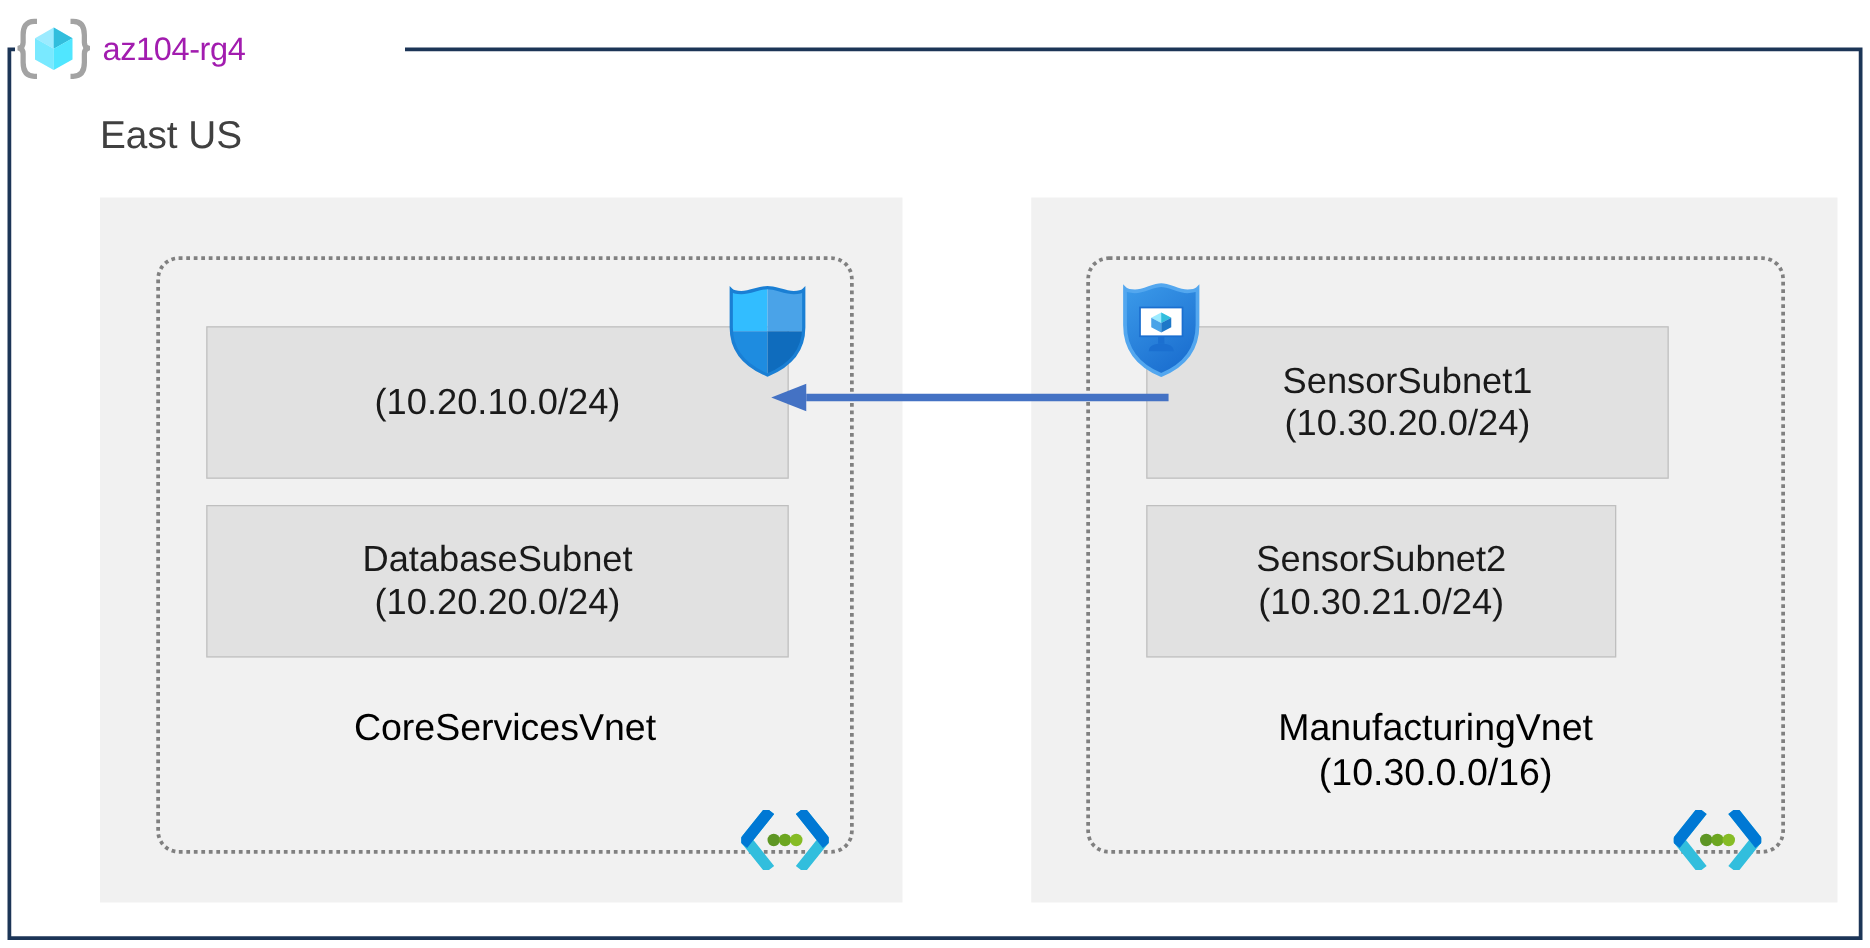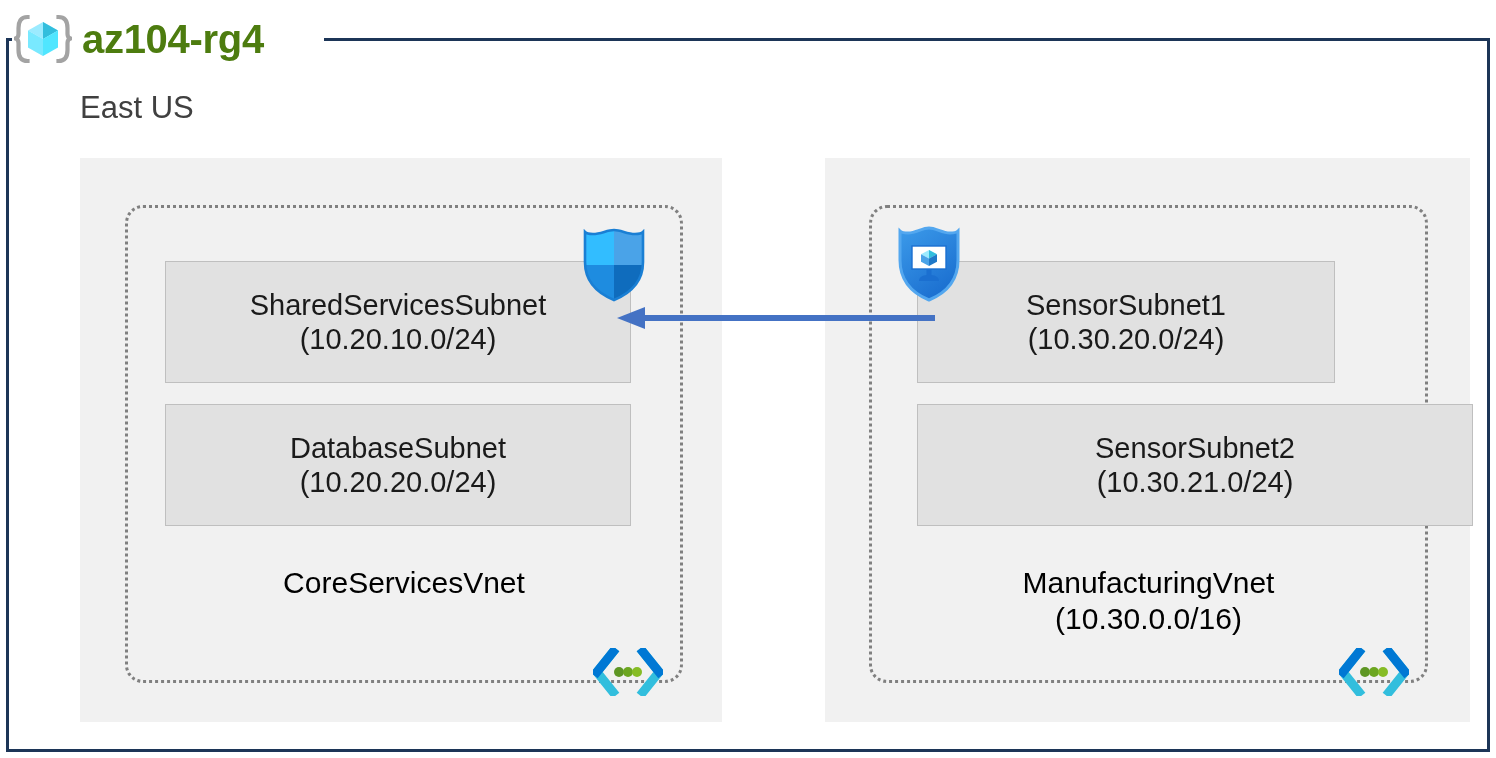--- a/index.html
+++ b/index.html
@@ -46,23 +46,23 @@
     position: absolute;
     left: 14px;
     top: 13px;
     height: 52px;
     display: flex;
     align-items: center;
     gap: 10px;
     z-index: 3;
   }
   .rg-title {
-    font-size: 40px;
-    font-weight: bold;
-    color: #4d7c0f;
+    font-size: 26px;
+    font-weight: normal;
+    color: #a21caf;
     letter-spacing: -0.3px;
     white-space: nowrap;
   }
   .rg-icon {
     width: 58px;
     height: 50px;
     flex: 0 0 auto;
     display: block;
   }
 
@@ -112,21 +112,21 @@
     line-height: 1.18;
     color: #1a1a1a;
     font-size: 29px;
     text-align: center;
   }
   .subnet .cidr { font-size: 29px; }
 
   .subnet.l1 { left: 165px; top: 261px; width: 466px; height: 122px; }
   .subnet.l2 { left: 165px; top: 404px; width: 466px; height: 122px; }
   .subnet.r1 { left: 917px; top: 261px; width: 418px; height: 122px; }
-  .subnet.r2 { left: 917px; top: 404px; width: 556px; height: 122px; }
+  .subnet.r2 { left: 917px; top: 404px; width: 376px; height: 122px; }
 
   
   .vnet-caption {
     position: absolute;
     text-align: center;
     font-size: 30px;
     color: #000000;
     line-height: 1.2;
     white-space: nowrap;
   }
@@ -179,21 +179,20 @@
     <div class="rg-title">az104-rg4</div>
   </div>
 
   <div class="region-label left">East US</div>
 
   <div class="region-box left"></div>
 
   <div class="vnet-box left"></div>
 
   <div class="subnet l1">
-    <div>SharedServicesSubnet</div>
     <div class="cidr">(10.20.10.0/24)</div>
   </div>
 
   <div class="subnet l2">
     <div>DatabaseSubnet</div>
     <div class="cidr">(10.20.20.0/24)</div>
   </div>
 
   <div class="vnet-caption left">
     <div>CoreServicesVnet</div>

